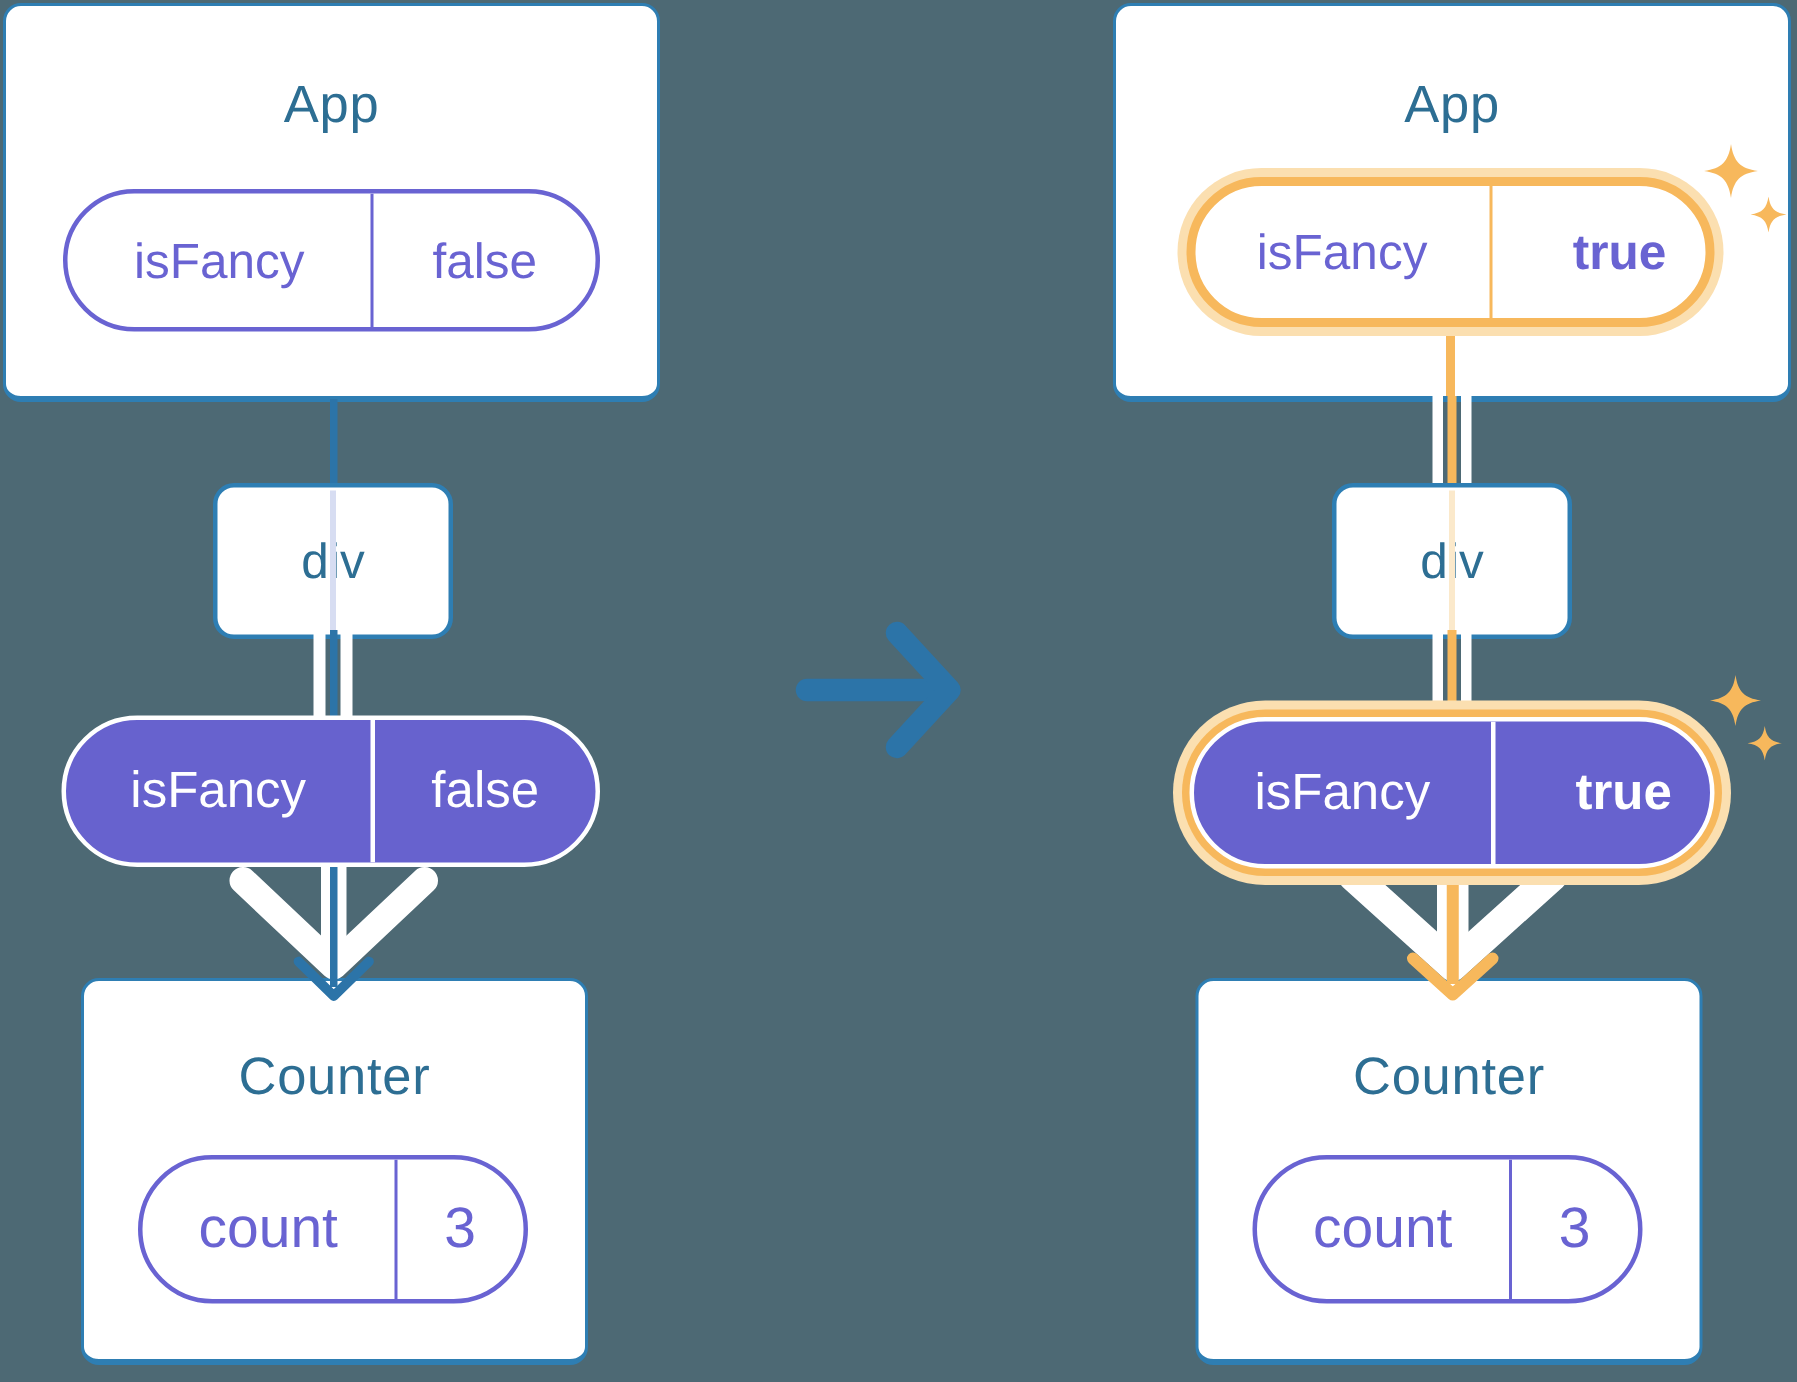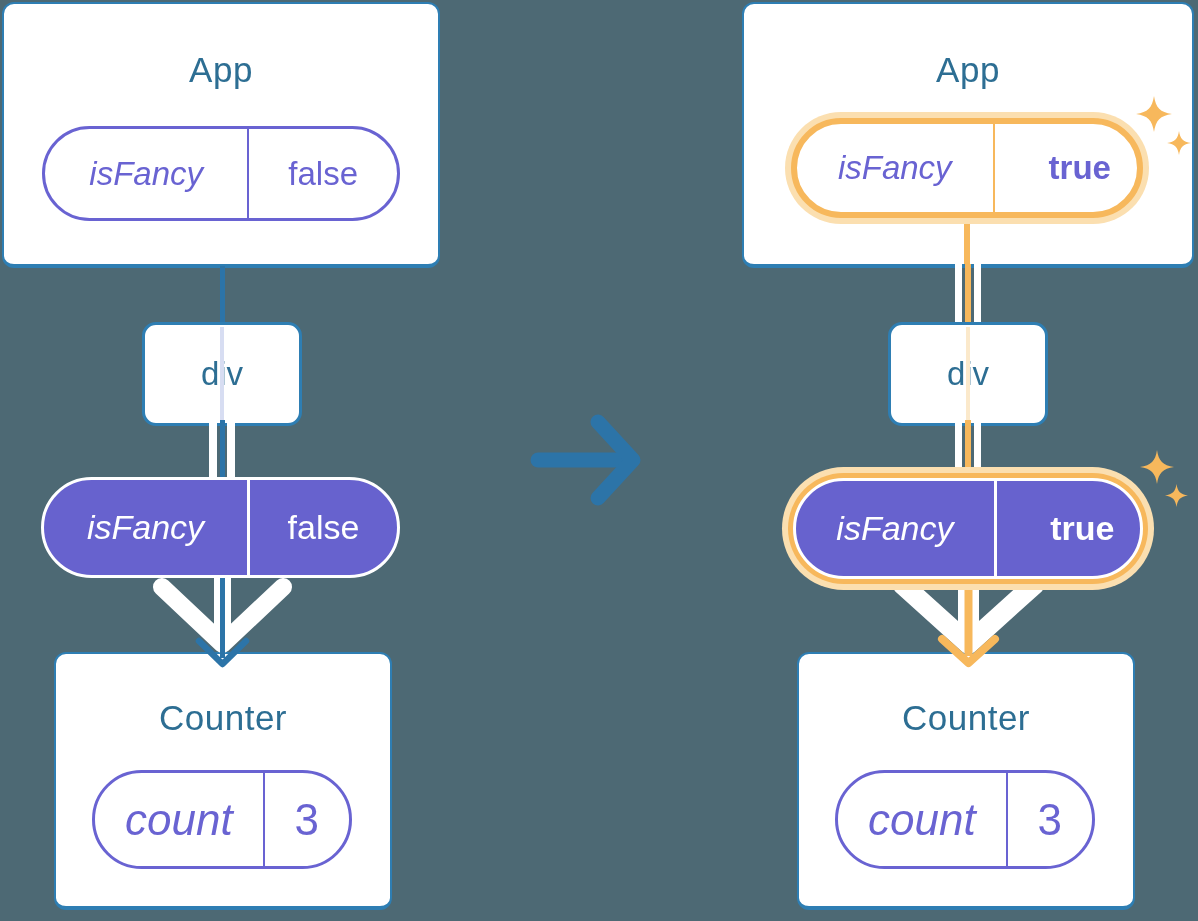--- a/index.html
+++ b/index.html
@@ -25,29 +25,29 @@
     color:var(--heading-text); font-size:35px; letter-spacing:.5px;
   }
   .pill{
     position:absolute; display:flex; align-items:stretch;
     border-radius:60px; overflow:hidden;
   }
   .pill .cell{
     display:flex; align-items:center; justify-content:center;
     font-size:33px;
   }
-  .pill .cell.name{width:57.5%;font-style:italic;}
+  .pill .cell.name{width:57.5%;}
   .pill .cell.value{flex:1;}
   .pill.outline{background:#fff; border:3px solid var(--purple);}
   .pill.outline .cell{color:var(--purple);}
   .pill.outline .cell.name{border-right:2.5px solid var(--purple);}
   .pill.solid{background:var(--purple-fill); border:3px solid #fff;}
   .pill.solid .cell{color:#fff; font-size:34px;}
   .pill.solid .cell.name{border-right:3px solid #fff;}
-  .pill.counter .cell{font-size:44px;}
+  .pill.counter .cell{font-size:38px;}
   .pill.counter .cell.name{width:66%;}
   .pill.hl-outline{
     background:#fff; border:6px solid var(--orange);
     box-shadow:0 0 0 6px var(--orange-light);
   }
   .pill.hl-outline .cell{color:var(--purple);}
   .pill.hl-outline .cell.name{border-right:2.5px solid var(--orange);}
   .pill.hl-solid{
     box-shadow:0 0 0 5px var(--orange), 0 0 0 11px var(--orange-light);
   }

